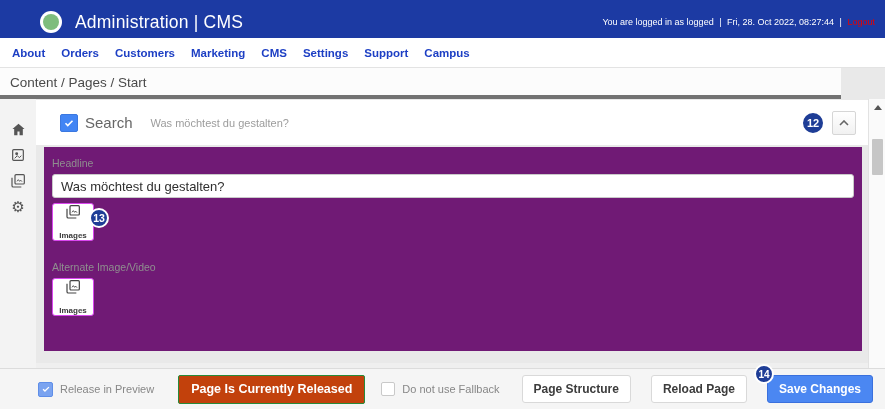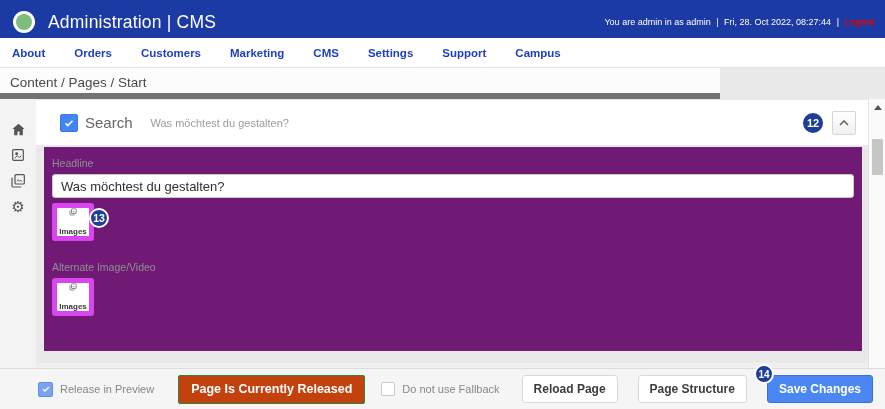--- a/index.html
+++ b/index.html
@@ -1,34 +1,34 @@
 <!DOCTYPE html>
 <html><head>
 <meta charset="utf-8">
 <style>
   * { margin:0; padding:0; box-sizing:border-box; }
   html,body { width:885px; height:409px; overflow:hidden; }
   body { font-family:"Liberation Sans", sans-serif; background:#e9e9e9; }
   .app { position:relative; width:885px; height:409px; background:#e9e9e9; }
 
   
-  .topbar { position:absolute; left:0; top:0; width:885px; height:44px; background:#1c3aa3; display:flex; align-items:center; }
+  .topbar { position:absolute; left:0; top:0; width:885px; height:44px; background:#1c3aa3; display:flex; align-items:center;padding-left:27px; }
   .logo { width:22px; height:22px; border-radius:50%; background:#fff; margin-left:13px; display:flex; align-items:center; justify-content:center; flex:0 0 auto; }
   .logo-inner { width:16px; height:16px; border-radius:50%; background:#7ebd7d; }
   .app-title { color:#fff; font-size:17.5px; margin-left:13px; letter-spacing:.2px; white-space:nowrap; }
   .topbar-right { margin-left:auto; margin-right:10px; color:#fff; font-size:9px; white-space:nowrap; }
   .topbar-right span { margin-left:3px; }
-  .logout { color:#e60000; font-weight:bold; cursor:pointer; }
-
-  
-  .navbar { position:absolute; left:0; top:38px; width:885px; height:30px; background:#fff; border-bottom:1px solid #e3e3e3; display:flex; align-items:center; padding-left:12px; gap:29px; }
+  .logout { color:#e60000; font-weight:normal; cursor:pointer; }
+
+  
+  .navbar { position:absolute; left:0; top:38px; width:885px; height:30px; background:#fff; border-bottom:1px solid #e3e3e3; display:flex; align-items:center; padding-left:12px; gap:16px; }
   .nav-link { color:#1d3fc4; font-size:11.5px; font-weight:bold; cursor:pointer; white-space:nowrap; }
 
   
-  .crumbbar { position:absolute; left:0; top:68px; width:720px; height:31px; background:#fcfcfc; border-bottom:6px solid #737373; }
+  .crumbbar { position:absolute; left:0; top:68px; width:841px; height:31px; background:#fcfcfc; border-bottom:4px solid #737373; }
   .crumb { font-size:13.5px; color:#4a4a4a; line-height:30px; padding-left:10px; }
 
   
   .main { position:absolute; left:0; top:99px; width:885px; height:269px; background:#e9e9e9; }
   .rail { position:absolute; left:0; top:0; width:36px; height:269px; background:#f3f3f3; display:flex; flex-direction:column; align-items:center; padding-top:21px; gap:8px; }
   .rail-icon { width:18px; height:18px; display:flex; align-items:center; justify-content:center; cursor:pointer; color:#555; }
   .rail-icon svg { display:block; }
   .gear-glyph { font-size:15px; color:#555; line-height:18px; }
 
   .module-head { position:absolute; left:36px; top:1px; right:17px; height:45px; background:#fff; display:flex; align-items:center; padding-left:24px; }
@@ -38,21 +38,21 @@
   .module-subtitle { font-size:11px; color:#9c9c9c; margin-left:18px; }
   .badge { background:#1e3d96; border:2px solid #fff; border-radius:50%; color:#fff; font-weight:bold; display:flex; align-items:center; justify-content:center; }
   .badge-12 { width:24px; height:24px; font-size:11px; margin-left:auto; margin-right:7px; }
   .collapse-btn { width:24px; height:24px; background:linear-gradient(#fff,#f1f1f1); border:1px solid #d6d6d6; border-radius:2px; margin-right:12px; display:flex; align-items:center; justify-content:center; cursor:pointer; }
 
   .panel { position:absolute; left:44px; top:48px; right:23px; height:204px; background:#701a75; padding:10px 8px; }
   .field-label { font-size:10.5px; color:#8f8f8f; }
   .headline-input { margin-top:5px; width:100%; height:24px; border:1px solid #c9c9c9; border-radius:3px; font-family:"Liberation Sans", sans-serif; font-size:13px; color:#2f2f2f; padding:0 8px; background:#fff; }
   .img-label { margin-top:21px; }
   .img-row { margin-top:5px; position:relative; width:70px; }
-  .images-btn { width:42px; height:38px; background:#fff; border:5px solid #d946ef; border-radius:3px; display:flex; flex-direction:column; align-items:center; justify-content:center; gap:11px; cursor:pointer; }
+  .images-btn { width:42px; height:38px; background:#fff; border:1px solid #d946ef; border-radius:3px; display:flex; flex-direction:column; align-items:center; justify-content:center; gap:11px; cursor:pointer; }
   .images-btn .img-btn-label { font-size:8px; font-weight:bold; color:#3a3a3a; }
   .badge-sm { width:20px; height:20px; font-size:10.5px; position:absolute; }
   .badge-13 { left:37px; top:5px; }
   .alt-label { margin-top:20px; }
 
   .scrollbar { position:absolute; right:0; top:0; width:17px; height:269px; background:#fafafa; border-left:1px solid #e2e2e2; }
   .scroll-up { position:absolute; left:5px; top:6px; width:0; height:0; border-left:4px solid transparent; border-right:4px solid transparent; border-bottom:5px solid #555; cursor:pointer; }
   .scroll-thumb { position:absolute; left:3px; top:40px; width:11px; height:36px; background:#c6c6c6; border-radius:1px; cursor:pointer; }
   .bottom-strip { position:absolute; left:36px; right:17px; bottom:0; height:5px; background:#efefef; }
 
@@ -71,21 +71,21 @@
 <body>
 
 <div class="app">
 
   <div class="topbar">
     <div class="logo">
       <div class="logo-inner"></div>
     </div>
     <div class="app-title">Administration | CMS</div>
     <div class="topbar-right">
-      <span>You are admin in as admin</span>
+      <span>You are logged in as logged</span>
       <span>|</span>
       <span>Fri, 28. Oct 2022, 08:27:44</span>
       <span>|</span>
       <span class="logout">Logout</span>
     </div>
   </div>
 
   <div class="navbar">
     <span class="nav-link">About</span>
     <span class="nav-link">Orders</span>
@@ -188,22 +188,22 @@
         </svg>
     </div>
     <span class="footer-label">Release in Preview</span>
 
     <div class="released-btn">Page Is Currently Released</div>
 
     <div class="cb cb-empty"></div>
     <span class="footer-label">Do not use Fallback</span>
 
     <div class="footer-right">
+      <div class="ghost-btn">Page Structure</div>
       <div class="ghost-btn">Reload Page</div>
-      <div class="ghost-btn">Page Structure</div>
       <div class="save-btn">
         <span>Save Changes</span>
         <div class="badge badge-14">14</div>
       </div>
     </div>
   </div>
 
 </div>
 
 </body></html>

